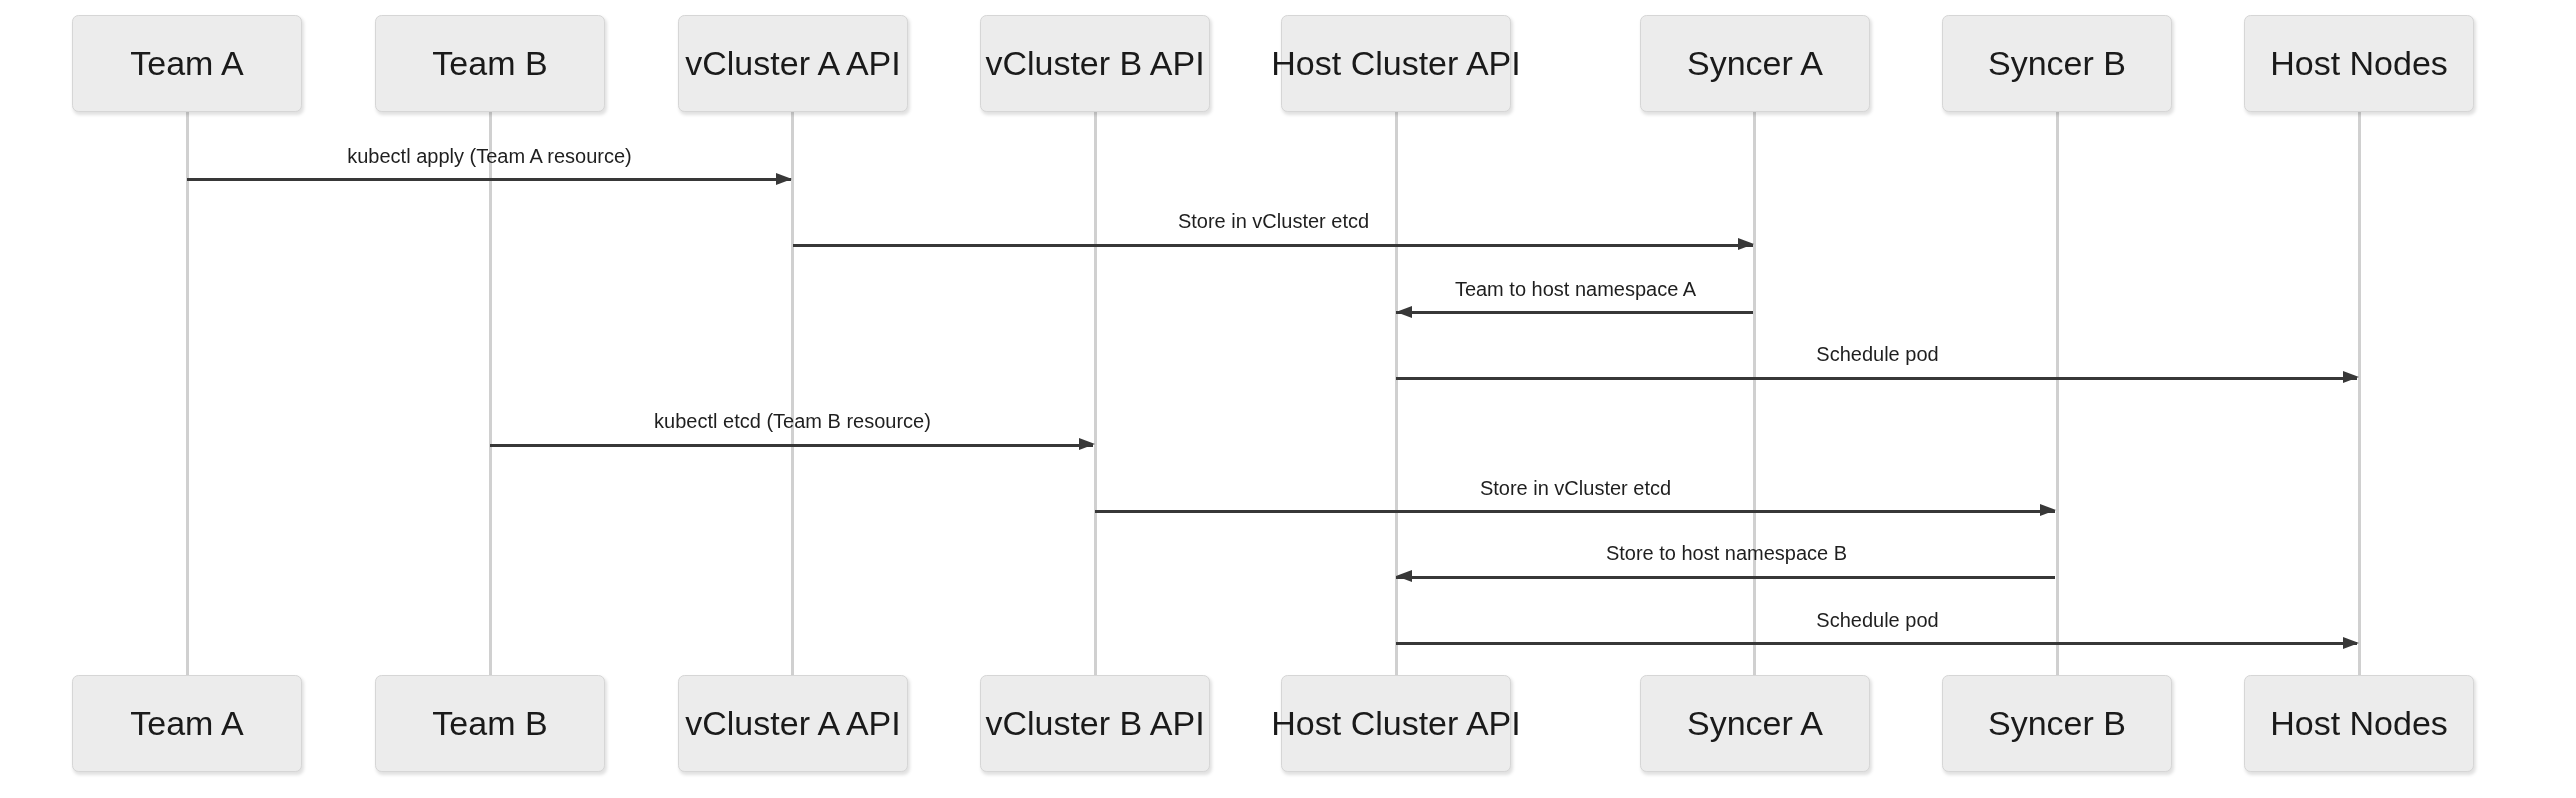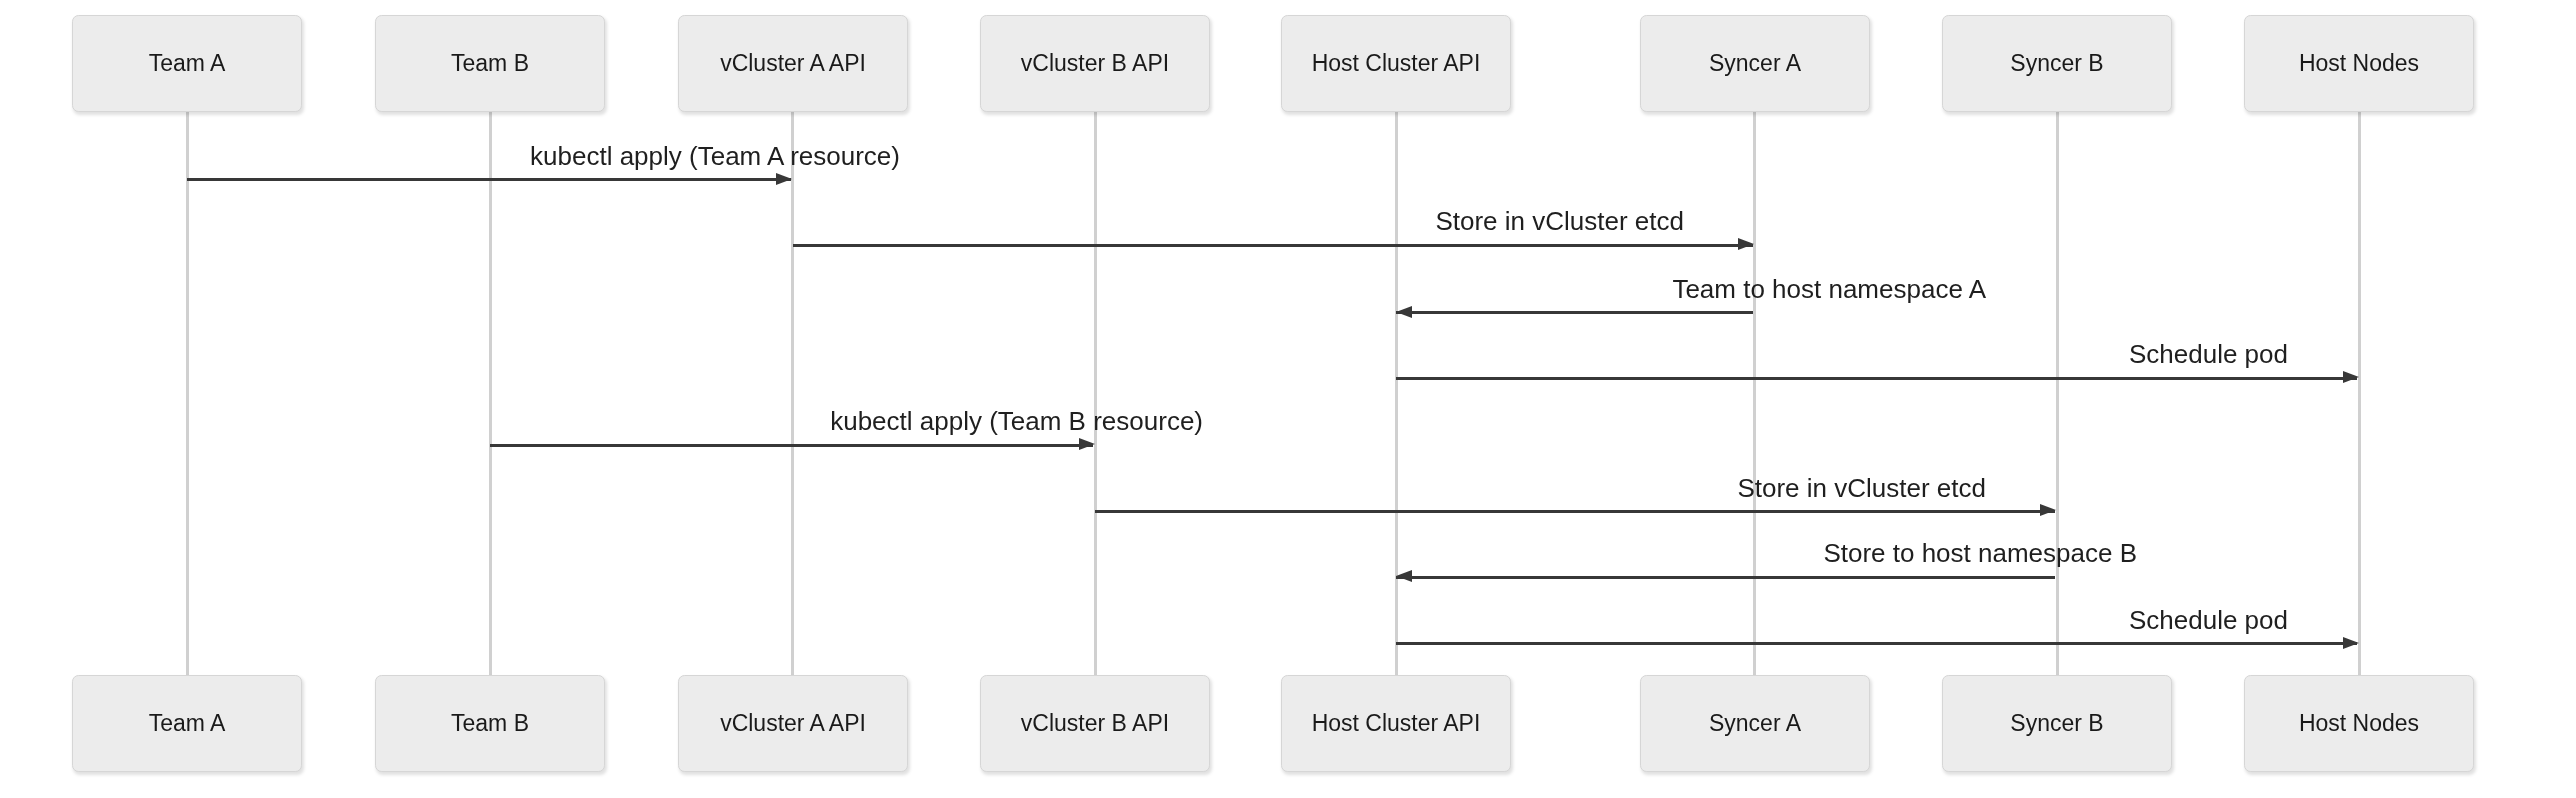--- a/index.html
+++ b/index.html
@@ -22,21 +22,21 @@
     box-sizing: border-box;
     background: var(--actor-fill);
     border: 0.8px solid var(--actor-border);
     border-radius: 6.6px;
     box-shadow: 1.6px 2.5px 3.3px rgba(0,0,0,0.12);
     display: flex;
     align-items: center;
     justify-content: center;
   }
   .actor-box span {
-    font-size: 23px;
+    font-size: 34px;
     color: var(--actor-text);
     white-space: nowrap;
   }
   .lifeline {
     position: absolute;
     width: 2.5px;
     background: var(--lifeline);
   }
   .msg-line {
     position: absolute;
@@ -48,22 +48,22 @@
     width: 0;
     height: 0;
     border-top: 6.6px solid transparent;
     border-bottom: 6.6px solid transparent;
   }
   .msg-head.dir-right { border-left: 16.4px solid var(--msg-line); }
   .msg-head.dir-left  { border-right: 16.4px solid var(--msg-line); }
   .msg-label {
     position: absolute;
     width: 821px;
-    text-align: right;
-    font-size: 26px;
+    text-align: center;
+    font-size: 20px;
     line-height: 33px;
     color: var(--msg-text);
     white-space: nowrap;
   }
 </style>
 </head>
 <body>
 
 <div class="canvas" id="diagram-canvas" style="--bg: #ffffff; --actor-fill: #ececec; --actor-border: #d6d6d6; --actor-text: #1a1a1a; --lifeline: #d0d0d0; --msg-line: #383838; --msg-text: #1f1f1f;">
   <div id="layer-lifelines">
@@ -84,21 +84,21 @@
       <div class="msg-head dir-right" style="top: 238px; left: 1738px;"></div>
       <div class="msg-label" style="left: 863px; top: 205px;">Store in vCluster etcd</div>
       <div class="msg-line" style="left: 1396px; top: 311px; width: 357px;"></div>
       <div class="msg-head dir-left" style="top: 306px; left: 1396px;"></div>
       <div class="msg-label" style="left: 1165px; top: 273px;">Team to host namespace A</div>
       <div class="msg-line" style="left: 1396px; top: 377px; width: 961px;"></div>
       <div class="msg-head dir-right" style="top: 371px; left: 2343px;"></div>
       <div class="msg-label" style="left: 1467px; top: 338px;">Schedule pod</div>
       <div class="msg-line" style="left: 490px; top: 444px; width: 603px;"></div>
       <div class="msg-head dir-right" style="top: 438px; left: 1079px;"></div>
-      <div class="msg-label" style="left: 382px; top: 405px;">kubectl apply (Team B resource)</div>
+      <div class="msg-label" style="left: 382px; top: 405px;">kubectl etcd (Team B resource)</div>
       <div class="msg-line" style="left: 1095px; top: 510px; width: 960px;"></div>
       <div class="msg-head dir-right" style="top: 504px; left: 2040px;"></div>
       <div class="msg-label" style="left: 1165px; top: 472px;">Store in vCluster etcd</div>
       <div class="msg-line" style="left: 1396px; top: 576px; width: 659px;"></div>
       <div class="msg-head dir-left" style="top: 570px; left: 1396px;"></div>
       <div class="msg-label" style="left: 1316px; top: 537px;">Store to host namespace B</div>
       <div class="msg-line" style="left: 1396px; top: 642px; width: 961px;"></div>
       <div class="msg-head dir-right" style="top: 637px; left: 2343px;"></div>
       <div class="msg-label" style="left: 1467px; top: 604px;">Schedule pod</div>
     </div>

